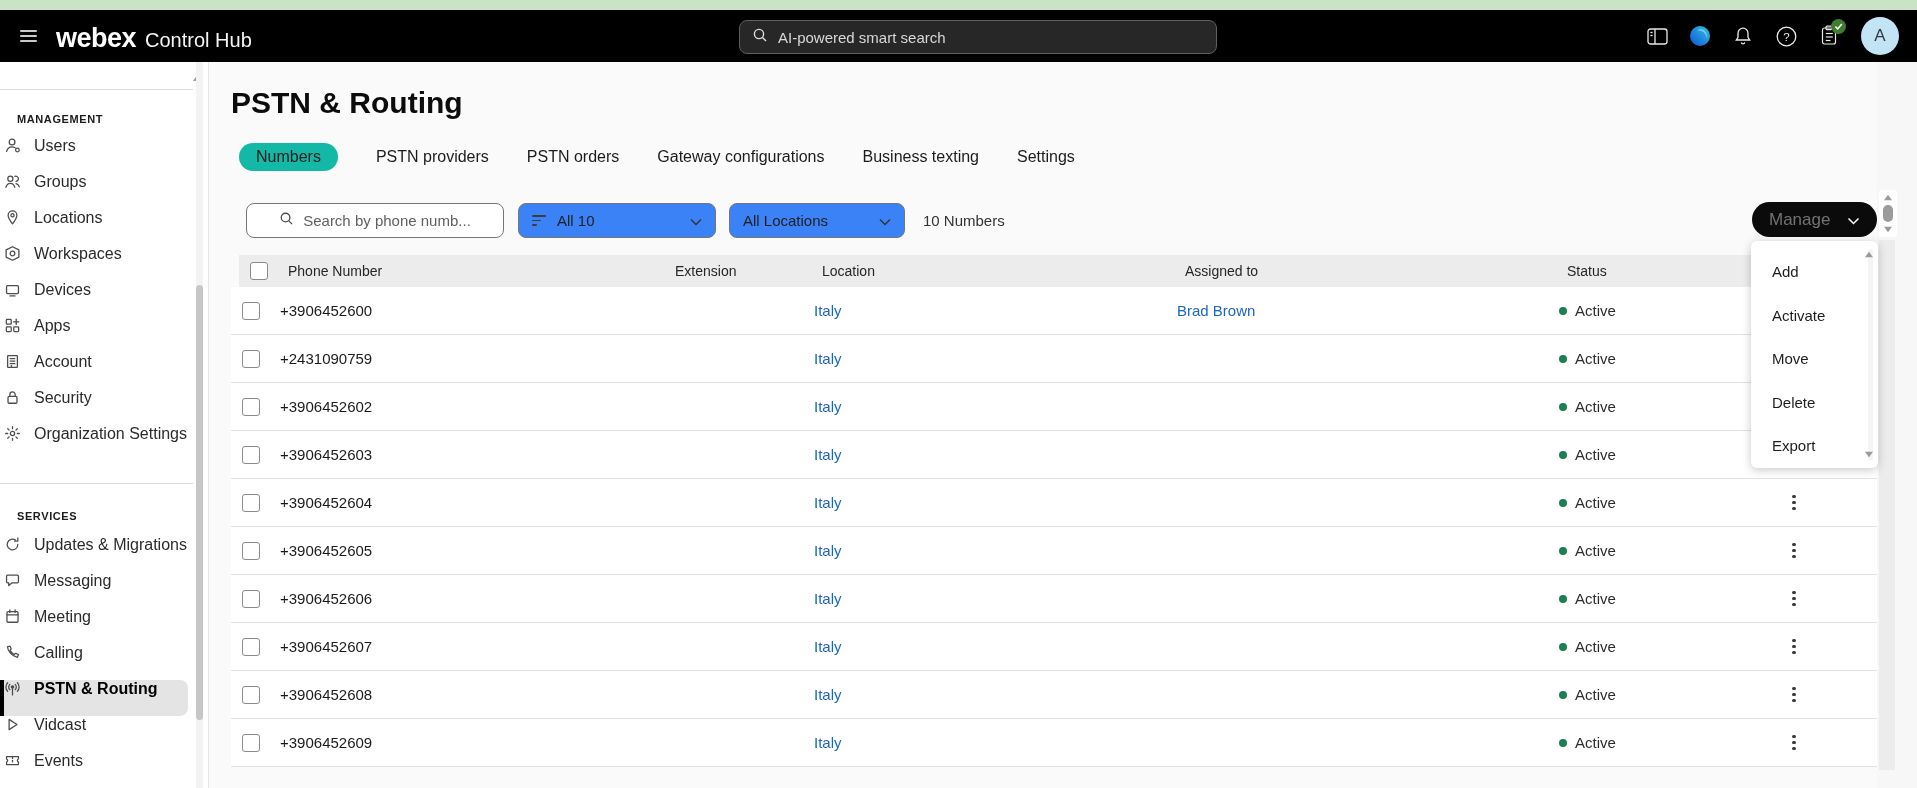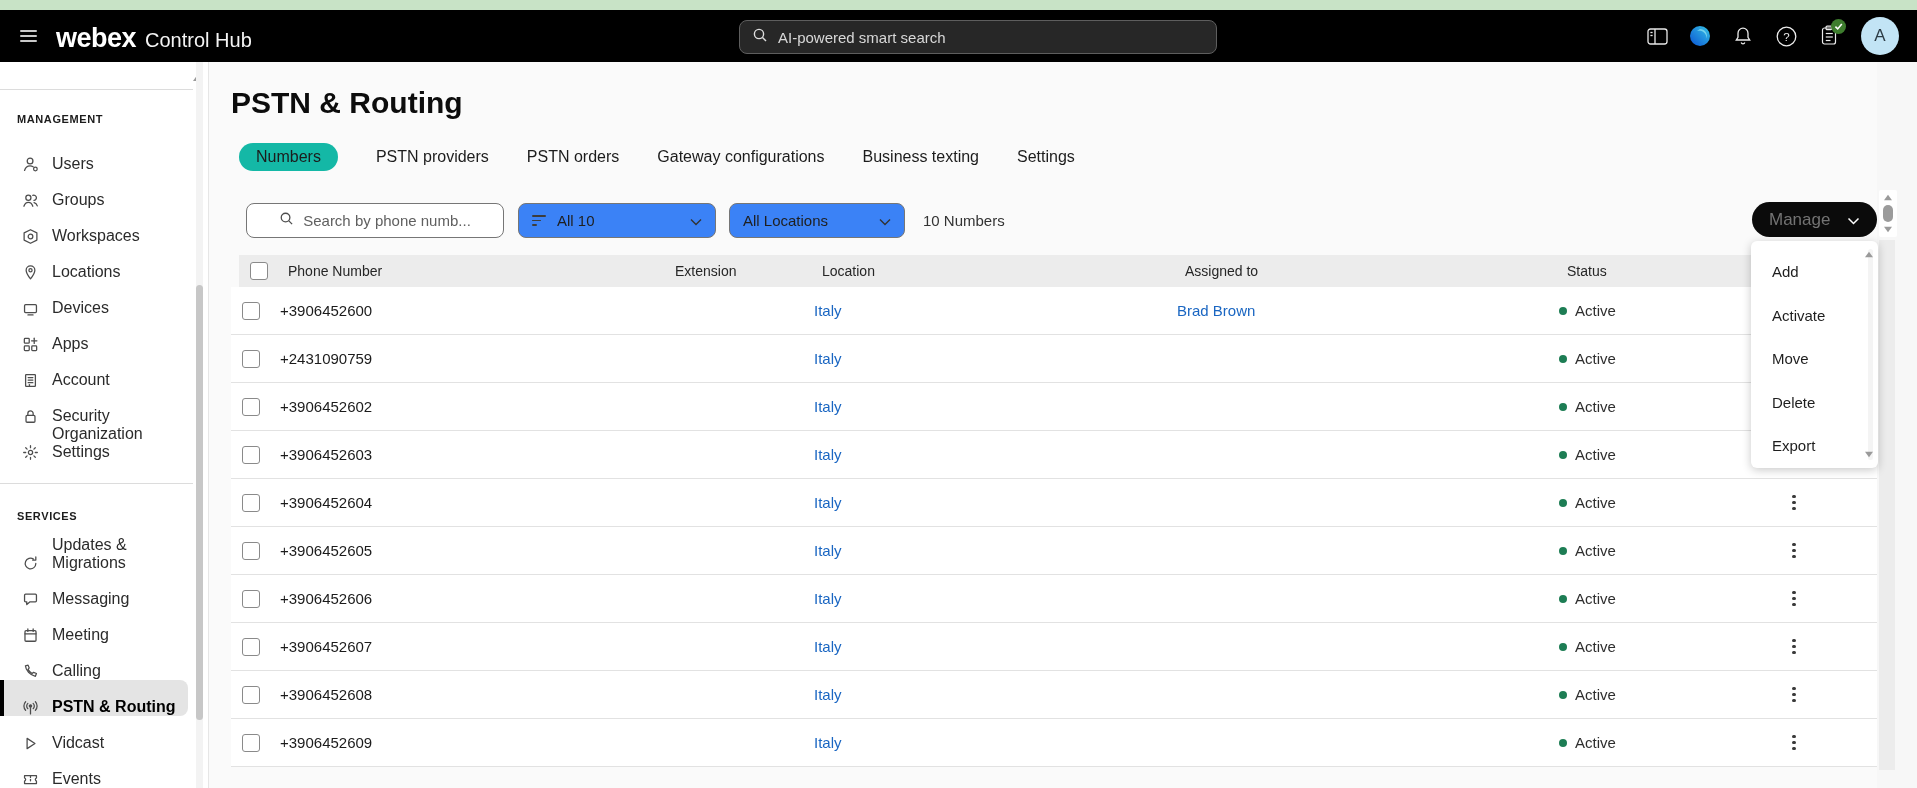--- a/index.html
+++ b/index.html
@@ -30,21 +30,21 @@
   #side-top-divider { left:0; top:27px; width:193px; border-top:1px solid #dcdcdc; }
   .tri-up { width:0; height:0; border-left:5px solid transparent; border-right:5px solid transparent;
     border-bottom:7px solid #9a9a9a; }
   #side-scroll-up { left:193px; top:12px; }
   #side-sb-track { left:196px; top:0; width:7px; height:726px; background:#f3f3f3; }
   #side-sb-thumb { left:196px; top:223px; width:7px; height:435px; background:#c7c7c7; border-radius:4px; }
   .side-section-label { position:absolute; left:17px; font-size:11px; font-weight:bold; letter-spacing:0.6px; color:#1c1c1c; }
   #label-mgmt { top:51px; } #label-svc { top:448px; }
   .side-list { position:absolute; left:0; width:193px; }
   #side-list-0 { top:75px; } #side-list-1 { top:474px; }
-  .side-item { height:36px; display:flex; align-items:flex-end; padding-left:22px; gap:13px; cursor:pointer;
+  .side-item { height:36px; display:flex; align-items:flex-start; padding-left:4px; gap:13px; cursor:pointer;
     font-size:16px; color:#2b2b2b; position:relative; }
   .side-item.active { background:#e4e4e4; border-radius:0 8px 8px 0; width:188px; color:#000; font-weight:bold; }
   .side-item.active::before { content:""; position:absolute; left:0; top:0; width:4px; height:100%; background:#000; }
   .side-ic { width:17px; height:17px; display:inline-flex; color:#4d4d4d; flex:none; }
   .side-ic svg { width:17px; height:17px; }
 
   
   #content { left:209px; top:62px; width:1668px; height:726px; background:#fafafa; }
   #page-title { left:22px; top:24px; font-size:30px; font-weight:bold; color:#0c0c0c; }
   #tabs { left:30px; top:80px; height:30px; display:flex; align-items:center; gap:38px; }
@@ -205,34 +205,34 @@
             <path d="M10.2 3.2a2.4 2.4 0 1 1 1 4.6"></path>
             <path d="M1.8 13.4c.8-2.4 2.6-3.6 4.2-3.6s3.4 1.2 4.2 3.6"></path>
             <path d="M11.4 9.9c1.4.3 2.5 1.4 3 3.1"></path>
           </svg>
         </span>
         <span>Groups</span>
       </div>
       <div class="side-item">
         <span class="side-ic">
           <svg viewBox="0 0 16 16" fill="none" stroke="currentColor" stroke-width="1.2" stroke-linecap="round" stroke-linejoin="round">
+            <path d="M8 1.8C5.7 1.8 3.9 3.6 3.9 5.9c0 3 4.1 8.1 4.1 8.1s4.1-5.1 4.1-8.1c0-2.3-1.8-4.1-4.1-4.1z"></path>
+            <circle cx="8" cy="5.9" r="1.5"></circle>
+          </svg>
+        </span>
+        <span>Locations</span>
+      </div>
+      <div class="side-item">
+        <span class="side-ic">
+          <svg viewBox="0 0 16 16" fill="none" stroke="currentColor" stroke-width="1.2" stroke-linecap="round" stroke-linejoin="round">
             <path d="M8 1.6 14 4.6v6.8L8 14.4 2 11.4V4.6z"></path>
             <circle cx="8" cy="8" r="2.2"></circle>
           </svg>
         </span>
         <span>Workspaces</span>
-      </div>
-      <div class="side-item">
-        <span class="side-ic">
-          <svg viewBox="0 0 16 16" fill="none" stroke="currentColor" stroke-width="1.2" stroke-linecap="round" stroke-linejoin="round">
-            <path d="M8 1.8C5.7 1.8 3.9 3.6 3.9 5.9c0 3 4.1 8.1 4.1 8.1s4.1-5.1 4.1-8.1c0-2.3-1.8-4.1-4.1-4.1z"></path>
-            <circle cx="8" cy="5.9" r="1.5"></circle>
-          </svg>
-        </span>
-        <span>Locations</span>
       </div>
       <div class="side-item">
         <span class="side-ic">
           <svg viewBox="0 0 16 16" fill="none" stroke="currentColor" stroke-width="1.2" stroke-linecap="round" stroke-linejoin="round">
             <rect x="2.4" y="4.4" width="11.2" height="7.4" rx="1"></rect>
             <line x1="5.6" y1="14" x2="10.4" y2="14"></line>
           </svg>
         </span>
         <span>Devices</span>
       </div>

